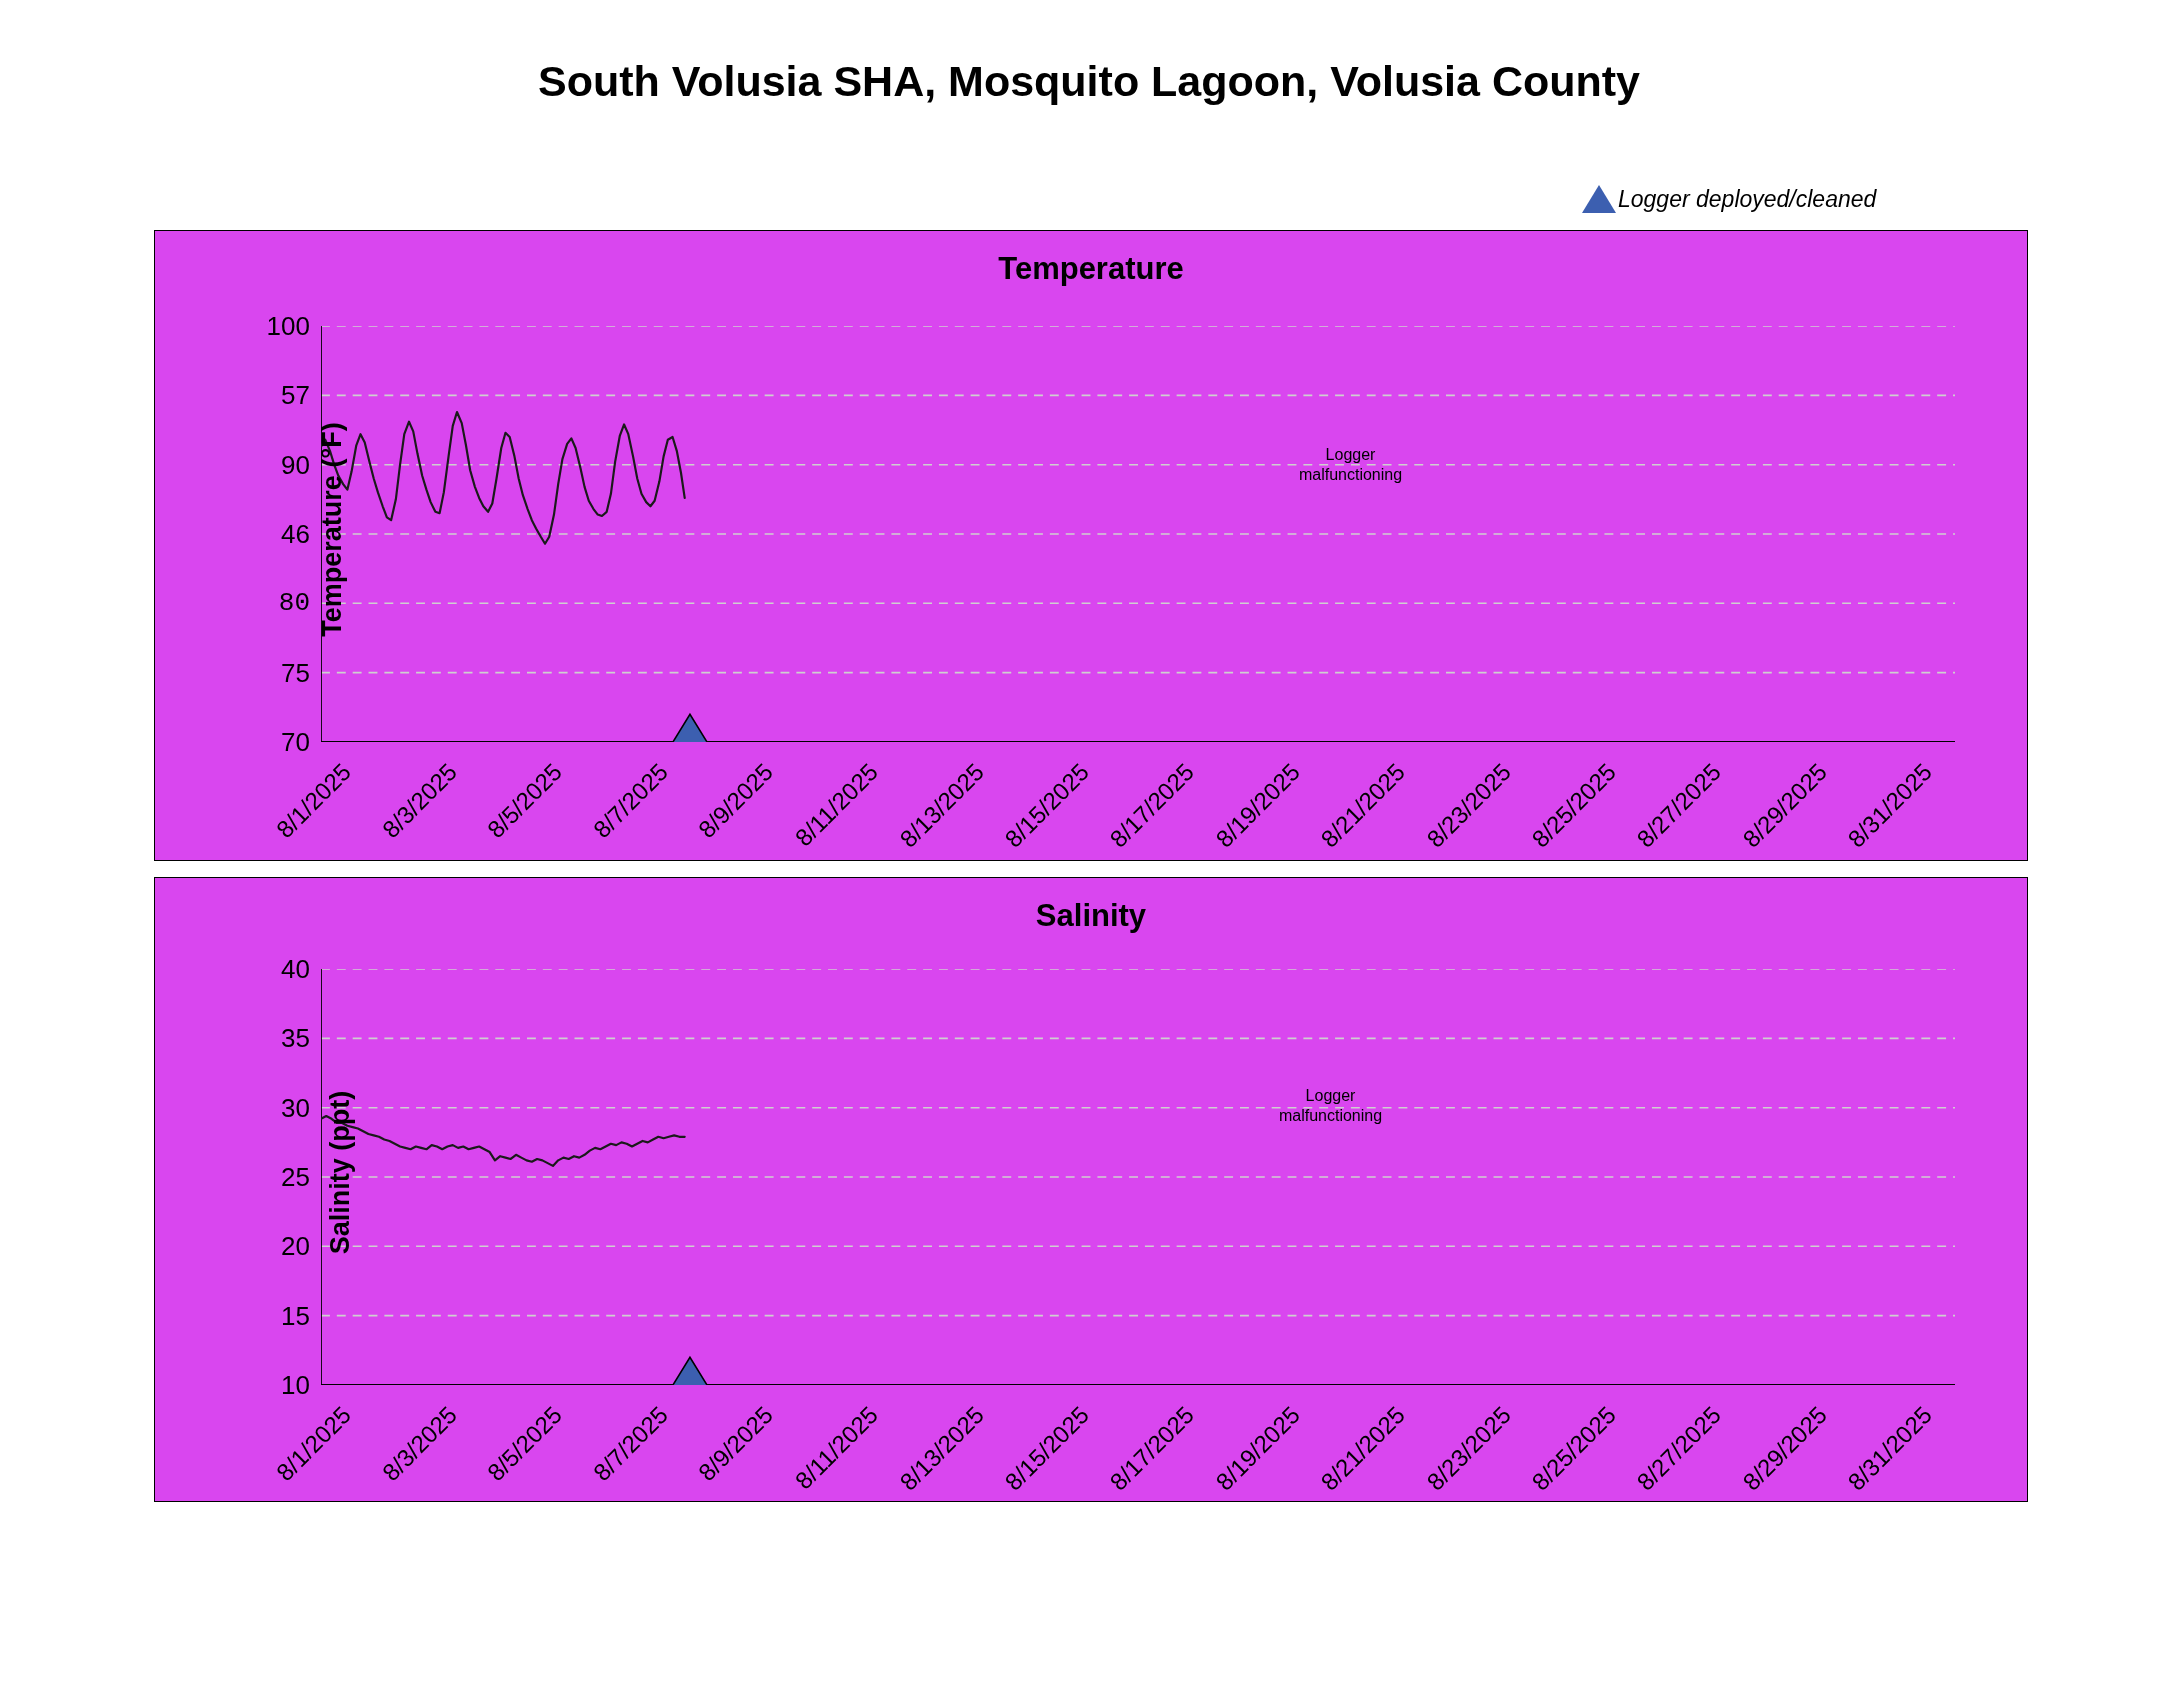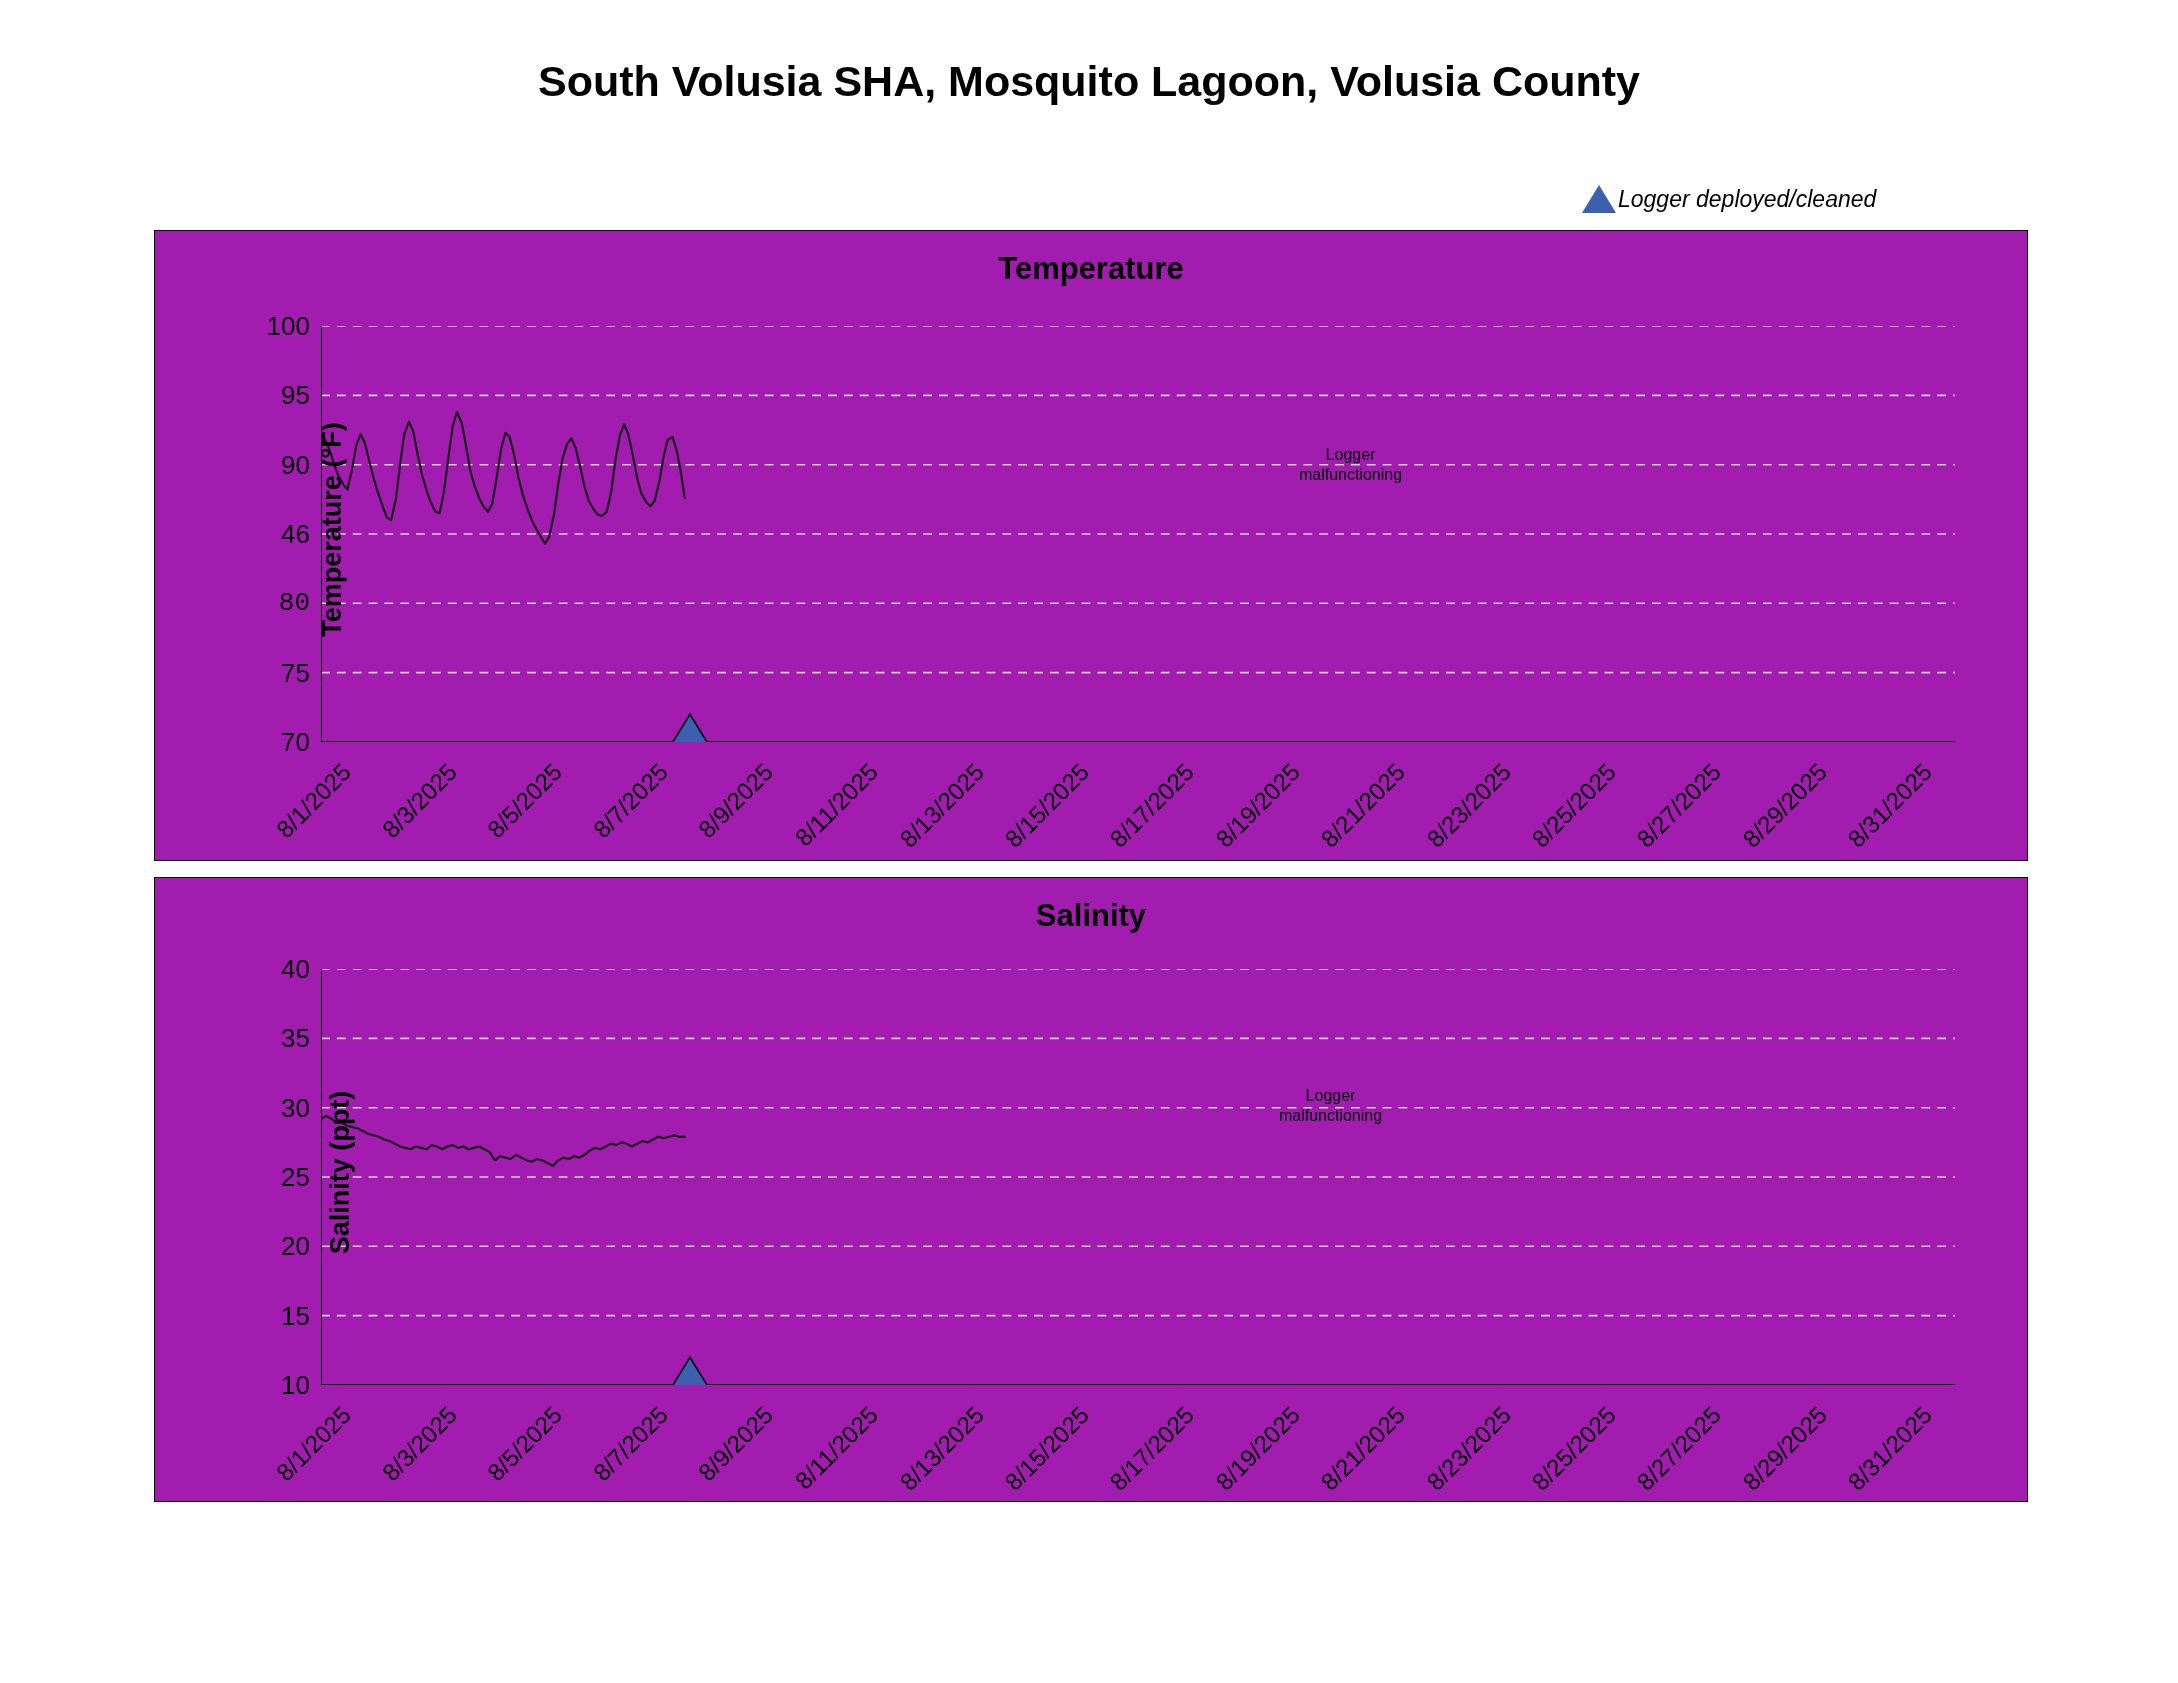--- a/index.html
+++ b/index.html
@@ -64,21 +64,21 @@
   .legend-label {
     font-size: 23px;
     white-space: nowrap;
     font-style: italic;
   }
 
   
   .panel {
     position: absolute;
     border: 1.5px solid #000000;
-    background: #a21caf;
+    background: #d946ef;
     box-sizing: border-box;
     padding-left: 35px;
   }
   #panel-temperature {
     left: 154px;
     top: 230px;
     width: 1874px;
     height: 631px;
   }
   #panel-salinity {
@@ -219,21 +219,21 @@
           <line x1="1490.32" y1="420" x2="1490.32" y2="429" stroke="#000" stroke-width="1.8"></line>
           <line x1="1596.77" y1="420" x2="1596.77" y2="429" stroke="#000" stroke-width="1.8"></line>
           <polyline points="0.00,121.80 4.26,114.80 9.05,126.00 13.31,140.00 17.56,151.20 22.35,159.60 26.61,165.20 30.87,147.00 35.66,120.40 39.92,109.20 44.18,117.60 48.97,137.20 53.23,154.00 57.48,168.00 62.27,182.00 66.53,193.20 70.79,196.00 75.58,175.00 79.84,140.00 84.10,109.20 88.89,96.60 93.15,106.40 97.40,128.80 102.19,151.20 106.45,165.20 110.71,177.80 115.50,187.60 119.76,189.00 124.02,168.00 128.81,131.60 133.06,100.80 137.32,86.80 142.11,98.00 146.37,120.40 150.63,145.60 155.42,162.40 159.68,173.60 163.94,182.00 168.73,187.60 172.98,179.20 177.24,154.00 182.03,123.20 186.29,107.80 190.55,112.00 195.34,131.60 199.60,154.00 203.85,170.80 208.65,184.80 212.90,196.00 217.16,204.40 221.95,212.80 226.21,219.80 230.47,212.80 235.26,190.40 239.52,159.60 243.77,134.40 248.56,119.00 252.82,113.40 257.08,123.20 261.87,142.80 266.13,162.40 270.39,176.40 275.18,184.80 279.44,190.40 283.69,191.80 288.48,187.60 292.74,169.40 297.00,137.20 301.79,110.60 306.05,99.40 310.31,109.20 315.10,131.60 319.35,154.00 323.61,169.40 328.40,177.80 332.66,182.00 336.92,176.40 341.71,156.80 345.97,131.60 350.23,114.80 355.02,112.00 359.27,126.00 363.53,148.40 367.26,173.60" fill="none" stroke="#1a1a1a" stroke-width="2.2" stroke-linejoin="round" stroke-linecap="round"></polyline>
           <polygon points="353.5806451612903,423 391.5806451612903,423 372.5806451612903,392" fill="#3c5fb0" stroke="#000" stroke-width="1.6"></polygon>
         </svg>
       <div class="annotation" id="annot-temperature">
           <div>Logger</div>
           <div>malfunctioning</div>
         </div>
     <div class="ytick" style="top: 0px;">100</div>
-        <div class="ytick" style="top: 69px;">95</div>
+        <div class="ytick" style="top: 69px;">57</div>
         <div class="ytick" style="top: 139px;">90</div>
         <div class="ytick" style="top: 208px;">46</div>
         <div class="ytick" style="top: 277px; font-family: Liberation Mono, monospace;">80</div>
         <div class="ytick" style="top: 347px;">75</div>
         <div class="ytick" style="top: 416px;">70</div>
         <div class="xtick" style="left: -133px; top: 432px; width: 149px; text-align: right;">8/1/2025</div>
         <div class="xtick" style="left: -27px; top: 432px; width: 149px; text-align: right;">8/3/2025</div>
         <div class="xtick" style="left: 78px; top: 432px; width: 149px; text-align: right;">8/5/2025</div>
         <div class="xtick" style="left: 184px; top: 432px; width: 149px; text-align: right;">8/7/2025</div>
         <div class="xtick" style="left: 289px; top: 432px; width: 149px; text-align: right;">8/9/2025</div>

